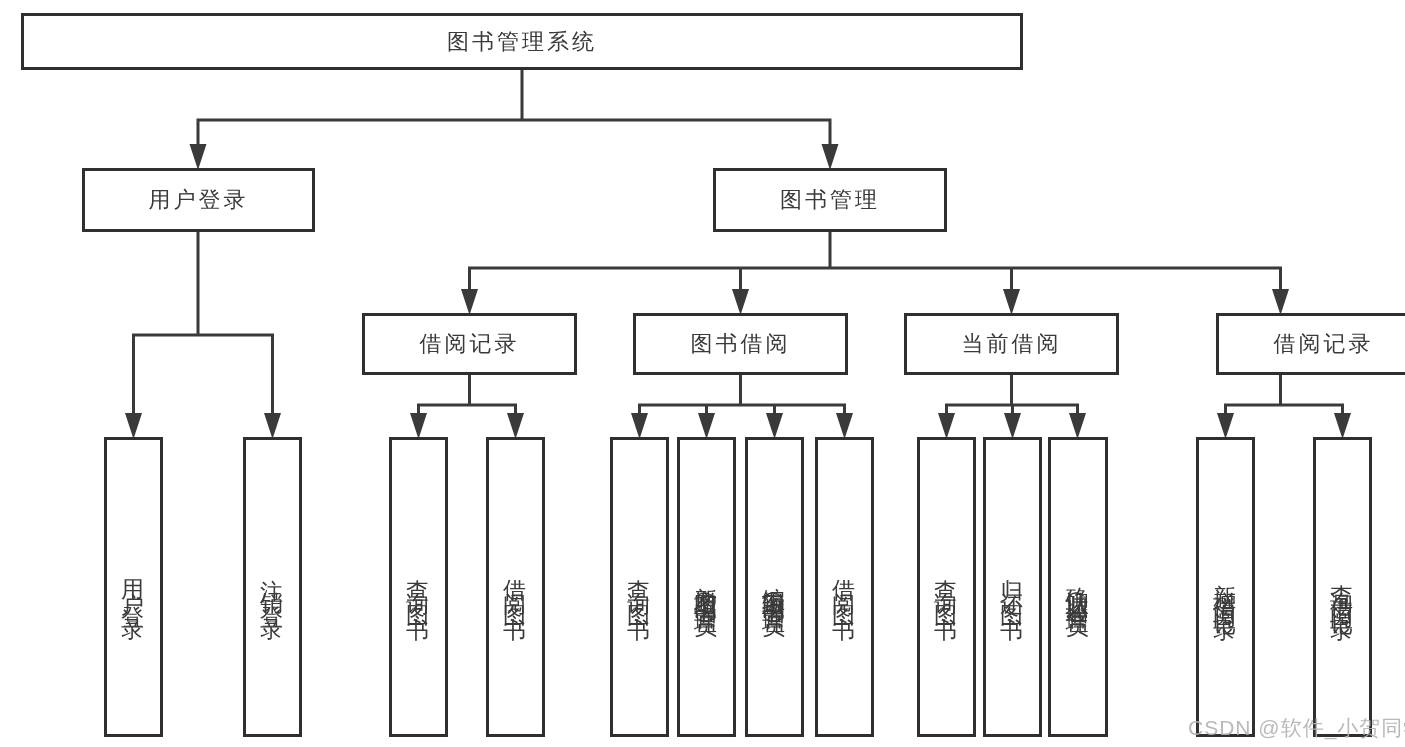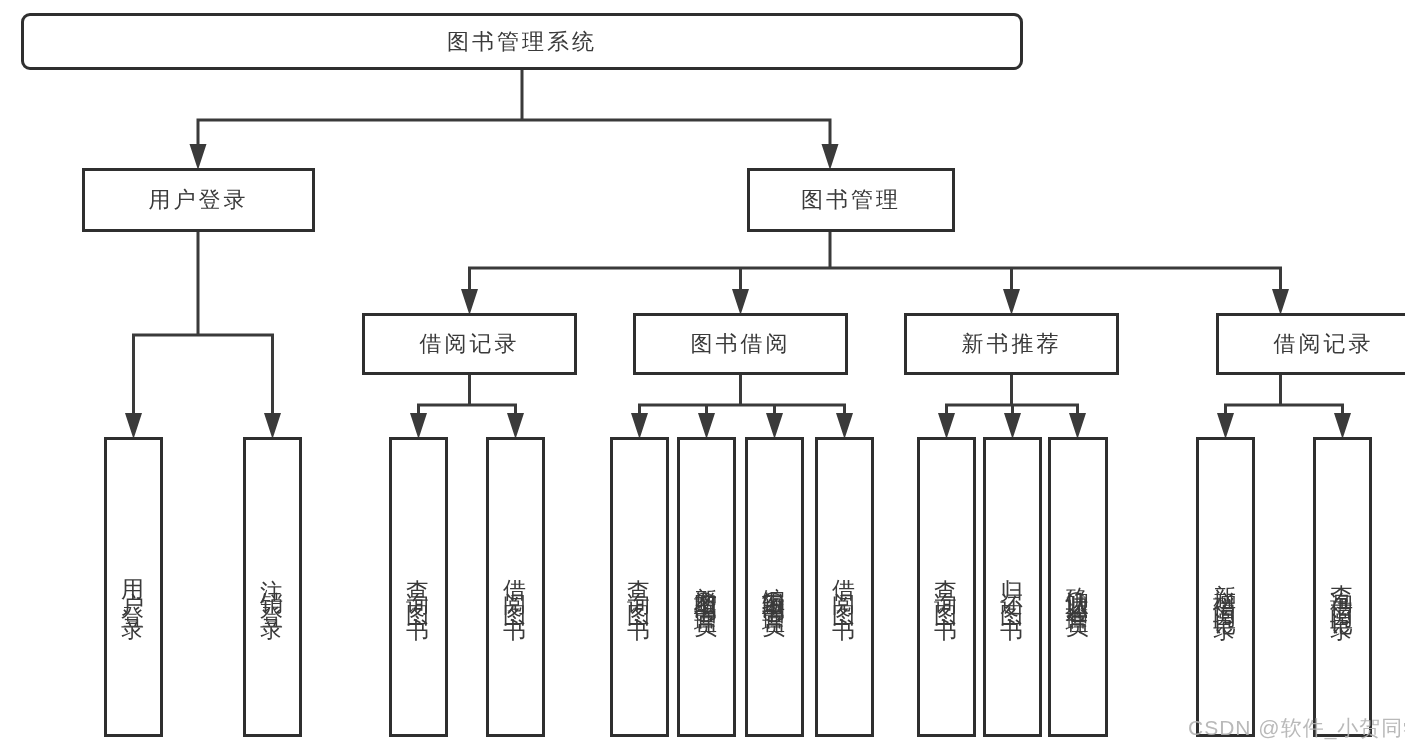--- a/index.html
+++ b/index.html
@@ -99,28 +99,28 @@
       M698 413 L715 413 L706.5 439 Z
       M766 413 L783 413 L774.5 439 Z
       M836 413 L853 413 L844.5 439 Z
       M938 413 L955 413 L946.5 439 Z
       M1004 413 L1021 413 L1012.5 439 Z
       M1069 413 L1086 413 L1077.5 439 Z
       M1217 413 L1234 413 L1225.5 439 Z
       M1334 413 L1351 413 L1342.5 439 Z"></path>
   </svg>
 
-  <div class="node h" style="left:21px;top:13px;width:1002px;height:57px;border-radius:9px;">图书管理系统</div>
+  <div class="node h" style="left:21px;top:13px;width:1002px;height:57px;">图书管理系统</div>
 
   <div class="node h" style="left:82px;top:168px;width:233px;height:64px;">用户登录</div>
-  <div class="node h" style="left:747px;top:168px;width:208px;height:64px;font-family:Liberation Serif, serif;">图书管理</div>
+  <div class="node h" style="left:713px;top:168px;width:234px;height:64px;font-family:Liberation Serif, serif;">图书管理</div>
 
   <div class="node h" style="left:362px;top:313px;width:215px;height:62px;">借阅记录</div>
   <div class="node h" style="left:633px;top:313px;width:215px;height:62px;text-align:right;">图书借阅</div>
-  <div class="node h" style="left:904px;top:313px;width:215px;height:62px;">新书推荐</div>
+  <div class="node h" style="left:904px;top:313px;width:215px;height:62px;">当前借阅</div>
   <div class="node h" style="left:1173px;top:313px;width:215px;height:62px;margin-left:43px;">借阅记录</div>
 
   <div class="node v sp12" style="left:104px;top:437px;width:59px;height:300px;">用户登录</div>
   <div class="node v sp12" style="left:243px;top:437px;width:59px;height:300px;">注销登录</div>
 
   <div class="node v sp12" style="left:389px;top:437px;width:59px;height:300px;">查询图书</div>
   <div class="node v sp12" style="left:486px;top:437px;width:59px;height:300px;">借阅图书</div>
 
   <div class="node v sp12" style="left:610px;top:437px;width:59px;height:300px;">查询图书</div>
   <div class="node v sp4" style="left:677px;top:437px;width:59px;height:300px;">新增图书（管理员）</div>

